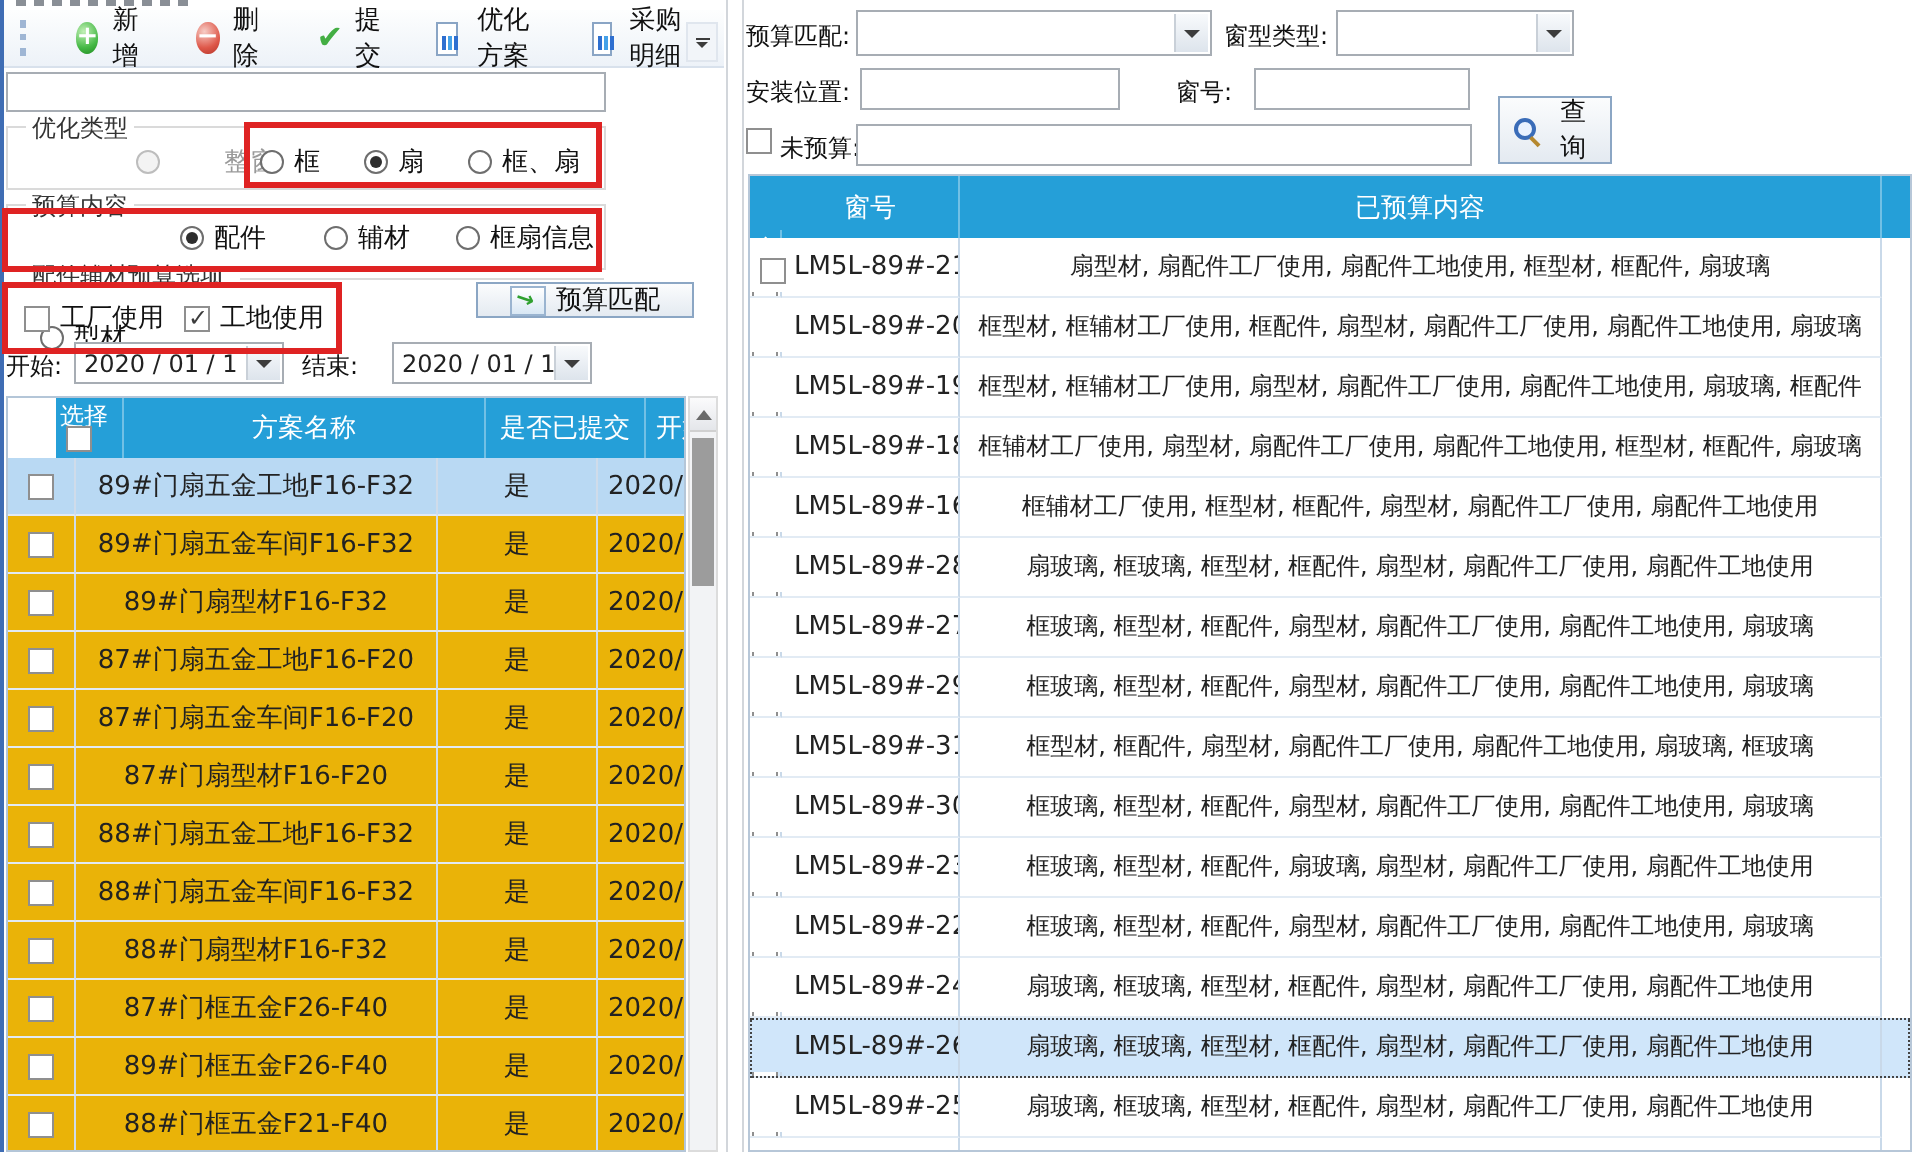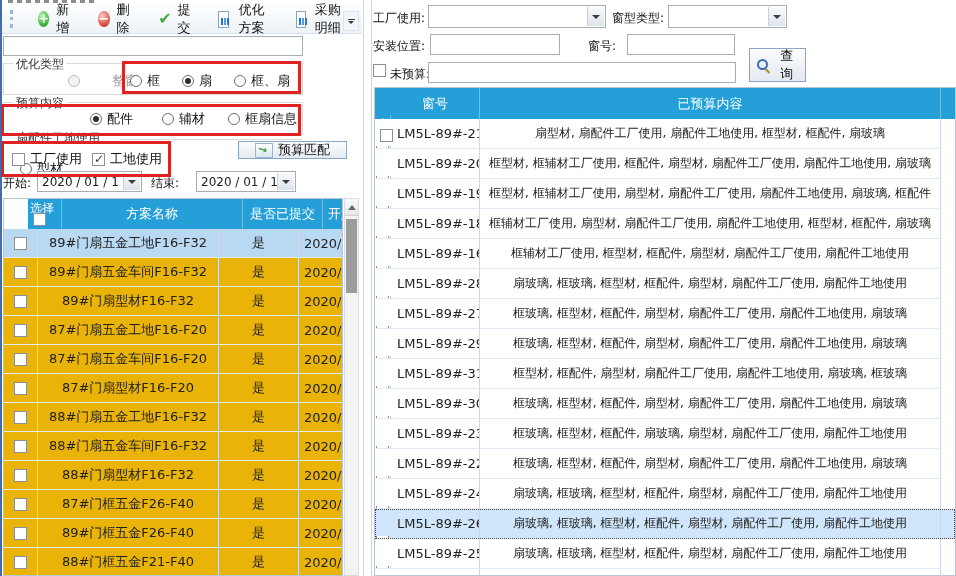--- a/index.html
+++ b/index.html
@@ -200,21 +200,21 @@
   <span class="radio"></span>
   <span>辅材</span>
 </span>
 <span class="abs opt" style="left:228px;top:110px;">
   <span class="radio"></span>
   <span>框扇信息</span>
 </span>
 <div class="abs redbox" style="left:1px;top:104px;width:300px;height:32px;"></div>
 
 
-<span class="abs glabel" style="left:13px;top:130px;">扇配件工地使用</span>
+<span class="abs glabel" style="left:13px;top:130px;">配件辅材预算选项</span>
 <div class="abs gline" style="left:120px;top:139px;width:182px;"></div>
 <span class="abs opt" style="left:12px;top:150px;">
   <span class="cb"></span>
   <span>工厂使用</span>
 </span>
 <span class="abs opt" style="left:92px;top:150px;">
   <span class="cb on"></span>
   <span>工地使用</span>
 </span>
 <div class="abs redbox" style="left:1px;top:141px;width:170px;height:36px;"></div>
@@ -351,21 +351,21 @@
     </div>
 </div>
 <div class="abs lscroll">
   <span class="sbtn">
       <span class="tri-up"></span>
     </span>
   <span class="sthumb"></span>
 </div>
 
 
-<span class="abs flabel" style="left:373px;top:10px;">工厂使用:</span>
+<span class="abs flabel" style="left:373px;top:10px;">预算匹配:</span>
 <div class="abs combo" style="left:428px;top:5px;width:178px;height:23px;">
   <span class="cval"></span>
   <span class="cbtn">
       <span class="caret"></span>
     </span>
 </div>
 <span class="abs flabel" style="left:612px;top:10px;">窗型类型:</span>
 <div class="abs combo" style="left:668px;top:5px;width:119px;height:23px;">
   <span class="cval"></span>
   <span class="cbtn">

